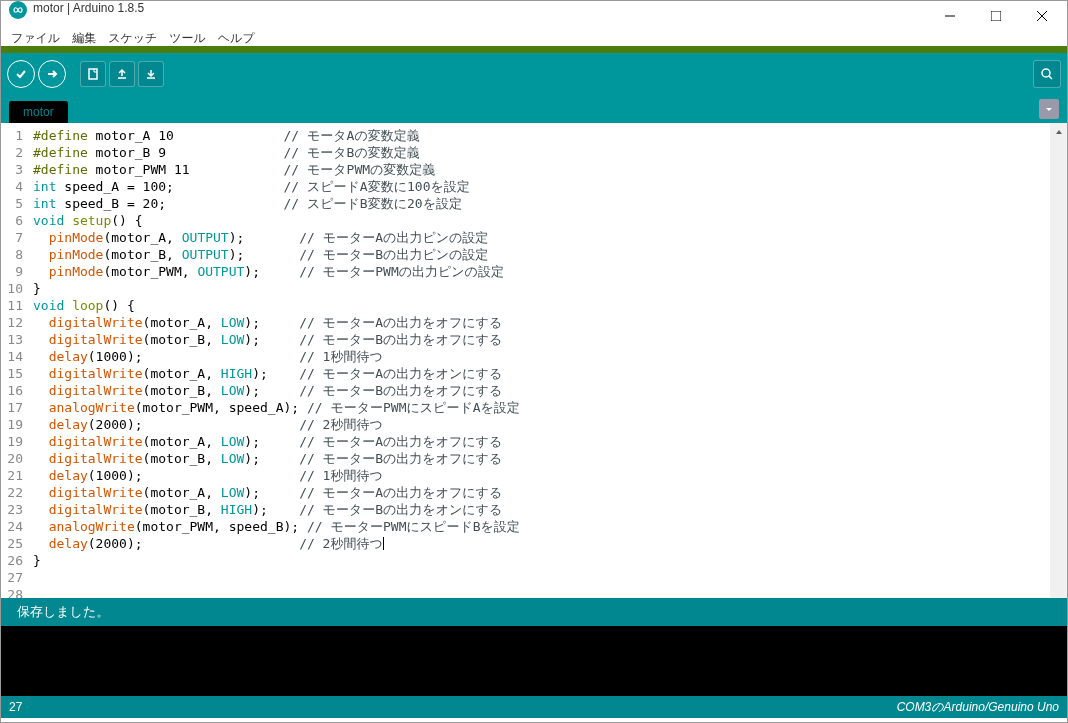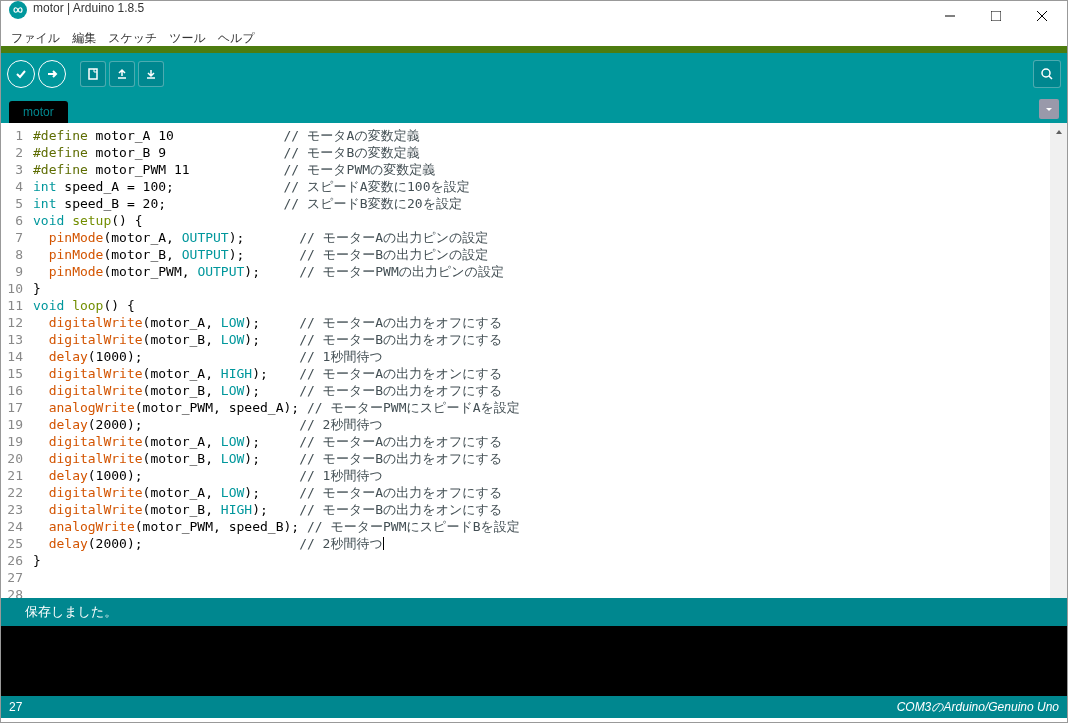--- a/index.html
+++ b/index.html
@@ -27,21 +27,21 @@
 .code { flex: 1; padding: 4px 0 0 4px; font-family: "MS Gothic", Consolas, monospace; font-size: 13px; line-height: 17px; white-space: pre; color: #000; }
 .kw { color: #00979c; }
 .kw2 { color: #728e00; }
 .fn { color: #d35400; }
 .cm { color: #434f54; }
 .def { color: #5e6d03; }
 .sv { color: #00979c; }
 .scrollbar-v { position: absolute; right: 0; top: 0; width: 17px; height: 100%; background: #f0f0f0; }
 .scrollbar-v .arrow-up { position: absolute; top: 0; width: 17px; height: 17px; display:flex; align-items:center; justify-content:center; }
 .cursor { display: inline-block; width: 1px; height: 13px; background: #000; vertical-align: middle; position: relative; top: -1px; }
-.status-msg { height: 28px; background: #00878f; color: #fff; padding: 5px 24px; font-size: 13px; }
+.status-msg { height: 28px; background: #00878f; color: #fff; padding: 5px 16px; font-size: 13px; }
 .console { height: 70px; background: #000; }
 .footer { height: 22px; background: #00878f; color: #fff; display: flex; align-items: center; padding: 0 8px; font-size: 12px; }
 .footer .right { margin-left: auto; font-style: italic; }
 </style>
 </head>
 <body>
 
 <div class="titlebar">
   <div class="arduino-icon">
     <svg viewBox="0 0 14 10">

